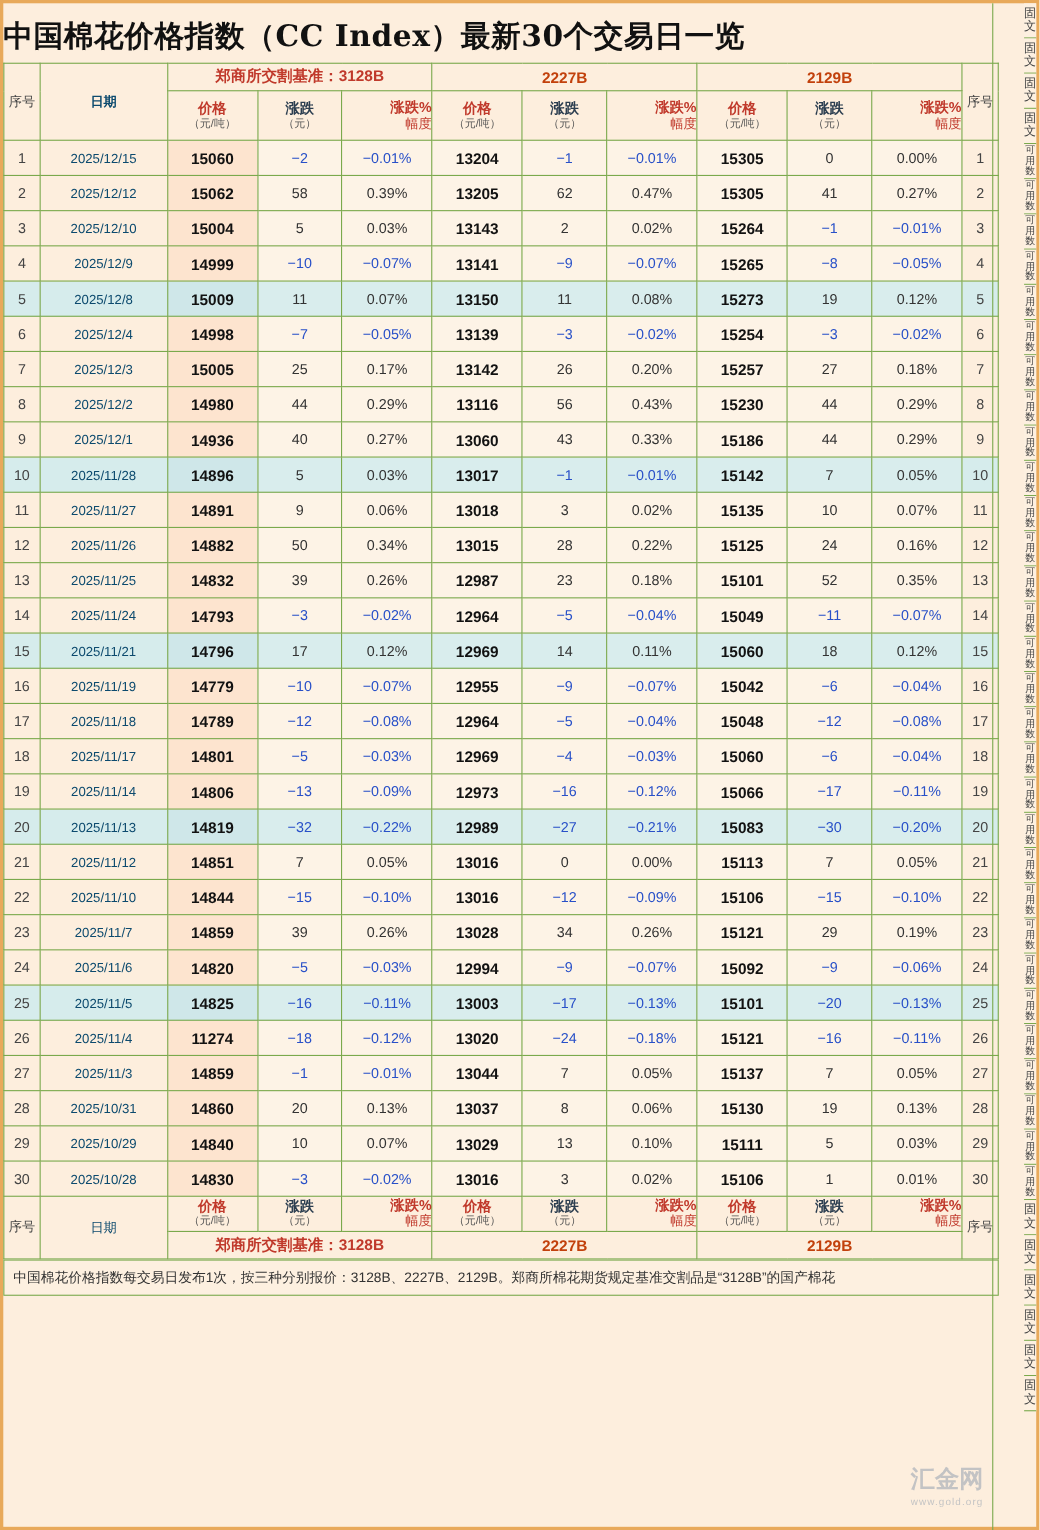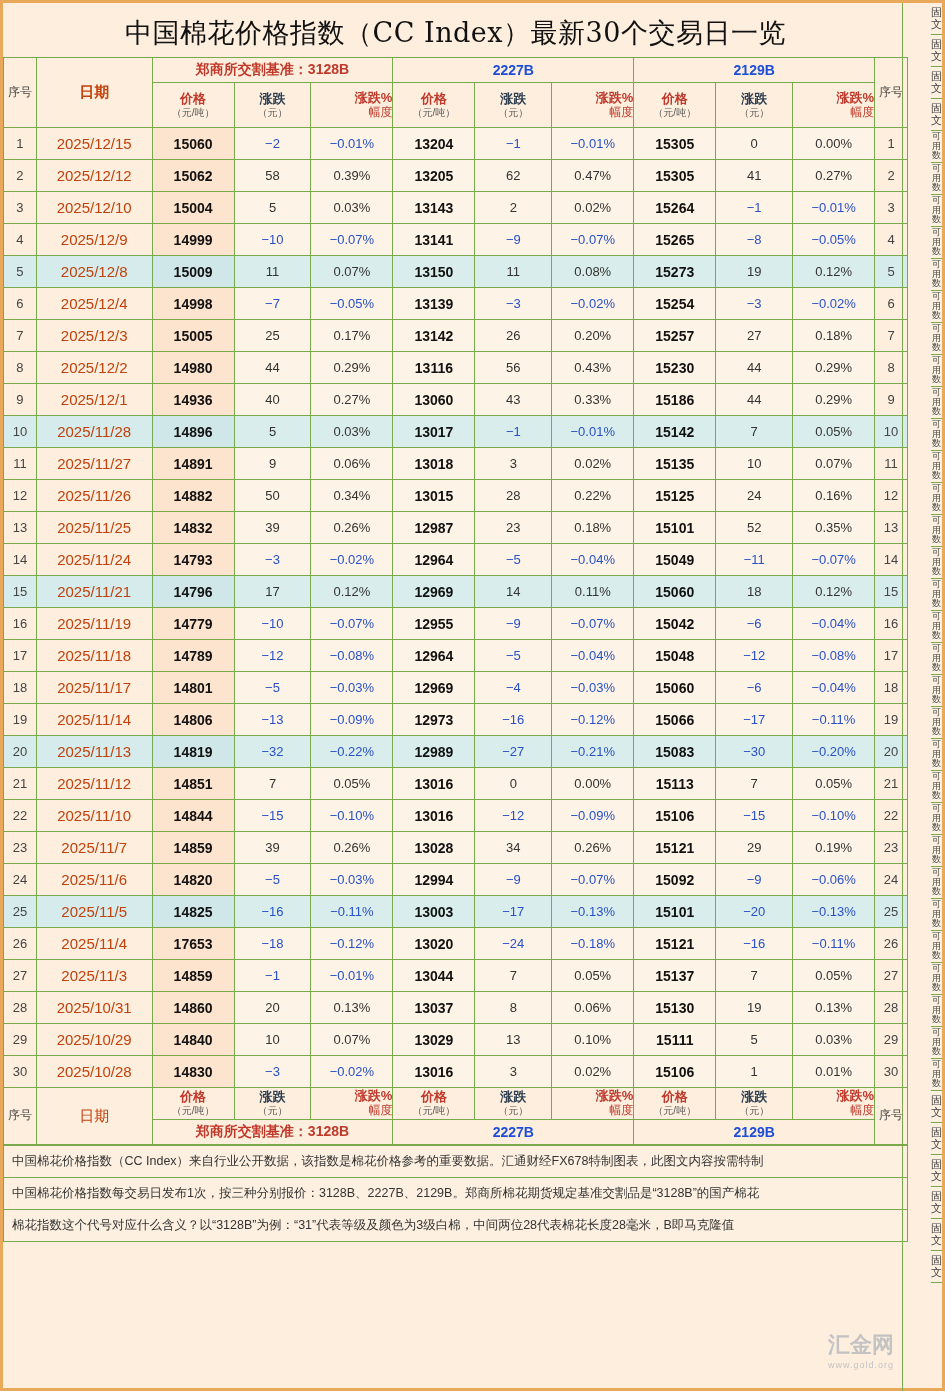--- a/index.html
+++ b/index.html
@@ -15,47 +15,46 @@
         background:linear-gradient(180deg,#fdeedd 0%,#fdeedd 100%);
         border:3px solid #e8a95a;}
   .main{position:absolute;left:0;top:0;width:905px;height:1391px;box-sizing:border-box;}
   .rightcol{position:absolute;right:0;top:0;width:40px;height:1391px;
             border-left:1px solid #7aa94c;box-sizing:border-box;}
   .rightcell{height:31px;border-bottom:1px solid #7aa94c;display:flex;align-items:center;justify-content:center;
              font-size:11px;color:#444;background:#fdf0e0;text-align:center;line-height:1.05;margin-left:28px;}
   .rightcell.sm{font-size:9px;}
 
   .title{
-    text-align:center;
     font-family:"DejaVu Serif","Liberation Serif",serif;
-    font-weight:normal;
+    font-weight:bold;
     font-size:27px;
     color:#111;
     padding:12px 0 6px 0;
     letter-spacing:0.5px;
   }
   .subtitle{
     text-align:center;font-size:12px;color:#cf6a1a;padding-bottom:8px;font-weight:bold;
   }
   table{border-collapse:collapse;width:905px;table-layout:fixed;}
   td,th{border:1px solid #7aa94c;padding:0;text-align:center;vertical-align:middle;font-weight:normal;}
   .hdr-group{font-weight:bold;color:#c0392b;font-size:14px;background:#fdeedd;height:24px;margin-top:28px;}
-  .hdr-group.blue{color:#1d4ed8;}
+  .hdr-group.blue{color:#c2410c;}
   .hdr-sub{height:44px;font-size:13px;font-weight:bold;background:#fdeedd;line-height:1.15;}
   .hdr-sub .u{font-size:10px;font-weight:normal;color:#555;display:block;}
   .c-price{color:#c0392b;}
   .c-chg{color:#2c3e50;}
   .c-pct{color:#c0392b;text-align:right;}
   .colidx{width:32px;background:#fdeedd;color:#444;font-size:12px;}
   .cell{height:31px;font-size:13px;}
   .price{font-weight:bold;font-size:14px;color:#111;background:#fde4cf;}
   .chg{background:#fdf3e6;color:#333;}
   .pct{background:#fdf3e6;color:#333;}
   .price2{font-weight:bold;font-size:14px;color:#111;background:#fdf3e6;}
-  .date{font-size:15px;color:#c2410c;background:#fdeedd;margin-left:14px;}
+  .date{font-size:12px;color:#0c4a6e;background:#fdeedd;margin-left:14px;}
   .rowalt .date,.rowalt .colidx{background:#d6ecec;}
   .rowalt .price{background:#cfe7e9;}
   .rowalt .chg,.rowalt .pct,.rowalt .price2{background:#d9eded;}
   .neg{color:#2850c8;}
   .footrow td{height:31px;}
   .notes{width:905px;}
   .note{border:1px solid #7aa94c;border-top:none;height:31px;display:flex;align-items:center;
          padding-left:8px;font-size:12.5px;color:#333;background:#fdf0e0;overflow:hidden;white-space:nowrap;}
   .note:first-child{border-top:1px solid #7aa94c;}
   .wm{position:absolute;right:48px;bottom:18px;font-size:22px;color:#b9bcc0;opacity:.85;font-weight:bold;}
@@ -455,21 +454,21 @@
             <td class="chg cell neg">−17</td>
             <td class="pct cell neg">−0.13%</td>
             <td class="price2 cell">15101</td>
             <td class="chg cell neg">−20</td>
             <td class="pct cell neg">−0.13%</td>
             <td class="colidx cell">25</td>
           </tr>
           <tr>
             <td class="colidx cell">26</td>
             <td class="date cell">2025/11/4</td>
-            <td class="price cell">17653</td>
+            <td class="price cell">11274</td>
             <td class="chg cell neg">−18</td>
             <td class="pct cell neg">−0.12%</td>
             <td class="price2 cell">13020</td>
             <td class="chg cell neg">−24</td>
             <td class="pct cell neg">−0.18%</td>
             <td class="price2 cell">15121</td>
             <td class="chg cell neg">−16</td>
             <td class="pct cell neg">−0.11%</td>
             <td class="colidx cell">26</td>
           </tr>
@@ -551,23 +550,21 @@
         </tr>
         <tr>
           <td colspan="3" class="hdr-group">郑商所交割基准：3128B</td>
           <td colspan="3" class="hdr-group blue">2227B</td>
           <td colspan="3" class="hdr-group blue">2129B</td>
         </tr>
       </tfoot>
     </table>
 
     <div class="notes" id="notes">
-        <div class="note">中国棉花价格指数（CC Index）来自行业公开数据，该指数是棉花价格参考的重要数据。汇通财经FX678特制图表，此图文内容按需特制</div>
         <div class="note">中国棉花价格指数每交易日发布1次，按三种分别报价：3128B、2227B、2129B。郑商所棉花期货规定基准交割品是“3128B”的国产棉花</div>
-        <div class="note">棉花指数这个代号对应什么含义？以“3128B”为例：“31”代表等级及颜色为3级白棉，中间两位28代表棉花长度28毫米，B即马克隆值</div>
       </div>
   </div>
 
   <div class="rightcol" id="rightcol">
       <div class="rightcell">固文</div>
       <div class="rightcell">固文</div>
       <div class="rightcell">固文</div>
       <div class="rightcell">固文</div>
       <div class="rightcell sm">可用数</div>
       <div class="rightcell sm">可用数</div>

